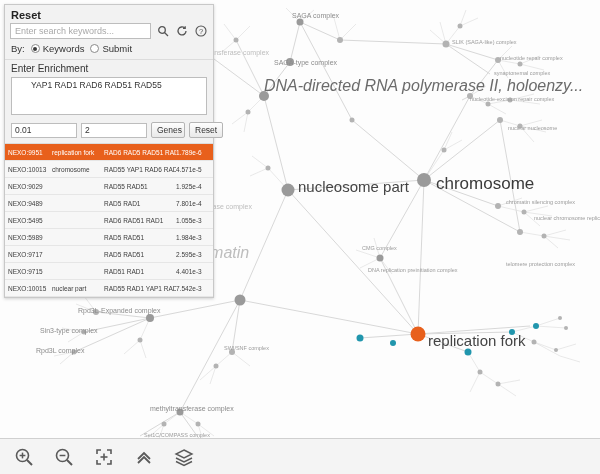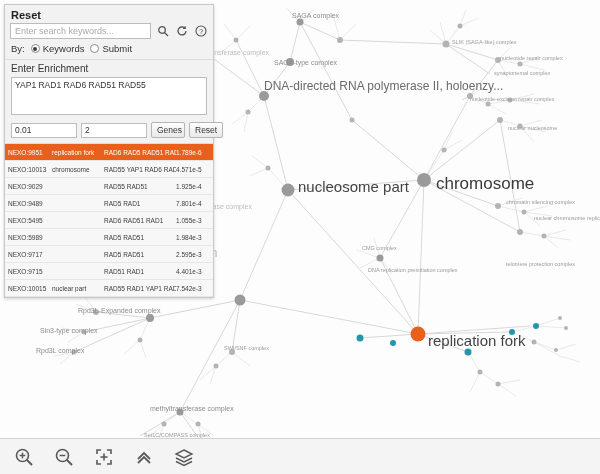--- a/index.html
+++ b/index.html
@@ -42,21 +42,21 @@
 
   .nlabel {
     position: absolute;
     transform: translate(0, -50%);
     color: #4a4a4a;
     white-space: nowrap;
     pointer-events: none;
   }
   .nlabel.big { font-size: 15px; color: #444; }
   .nlabel.huge { font-size: 17px; color: #3a3a3a; }
-  .nlabel.mid { font-size: 12px; color: #6b6b6b; }
+  .nlabel.mid { font-size: 16px; color: #6b6b6b; font-style: italic; }
   .nlabel.small { font-size: 7px; color: #8c8c8c; }
   .nlabel.tiny { font-size: 5.5px; color: #9b9b9b; }
   .nlabel.faint { color: #bdbdbd; }
 
   
   #panel {
     position: absolute;
     left: 4px;
     top: 4px;
     width: 208px;
@@ -143,21 +143,21 @@
     border-top: 1px solid #dcdcdc;
   }
   .ta-wrap { padding: 0 6px 5px 6px; }
   #term-textarea {
     width: 100%;
     height: 38px;
     border: 1px solid #bdbdbd;
     background: #ffffff;
     font-size: 8.5px;
     color: #333;
-    padding: 2px 3px;
+    padding: 2px 19px;
     box-sizing: border-box;
     resize: none;
     outline: none;
     font-family: "Liberation Sans", sans-serif;
     line-height: 1.3;
   }
   .params-row {
     display: flex;
     align-items: center;
     padding: 0 6px 5px 6px;

